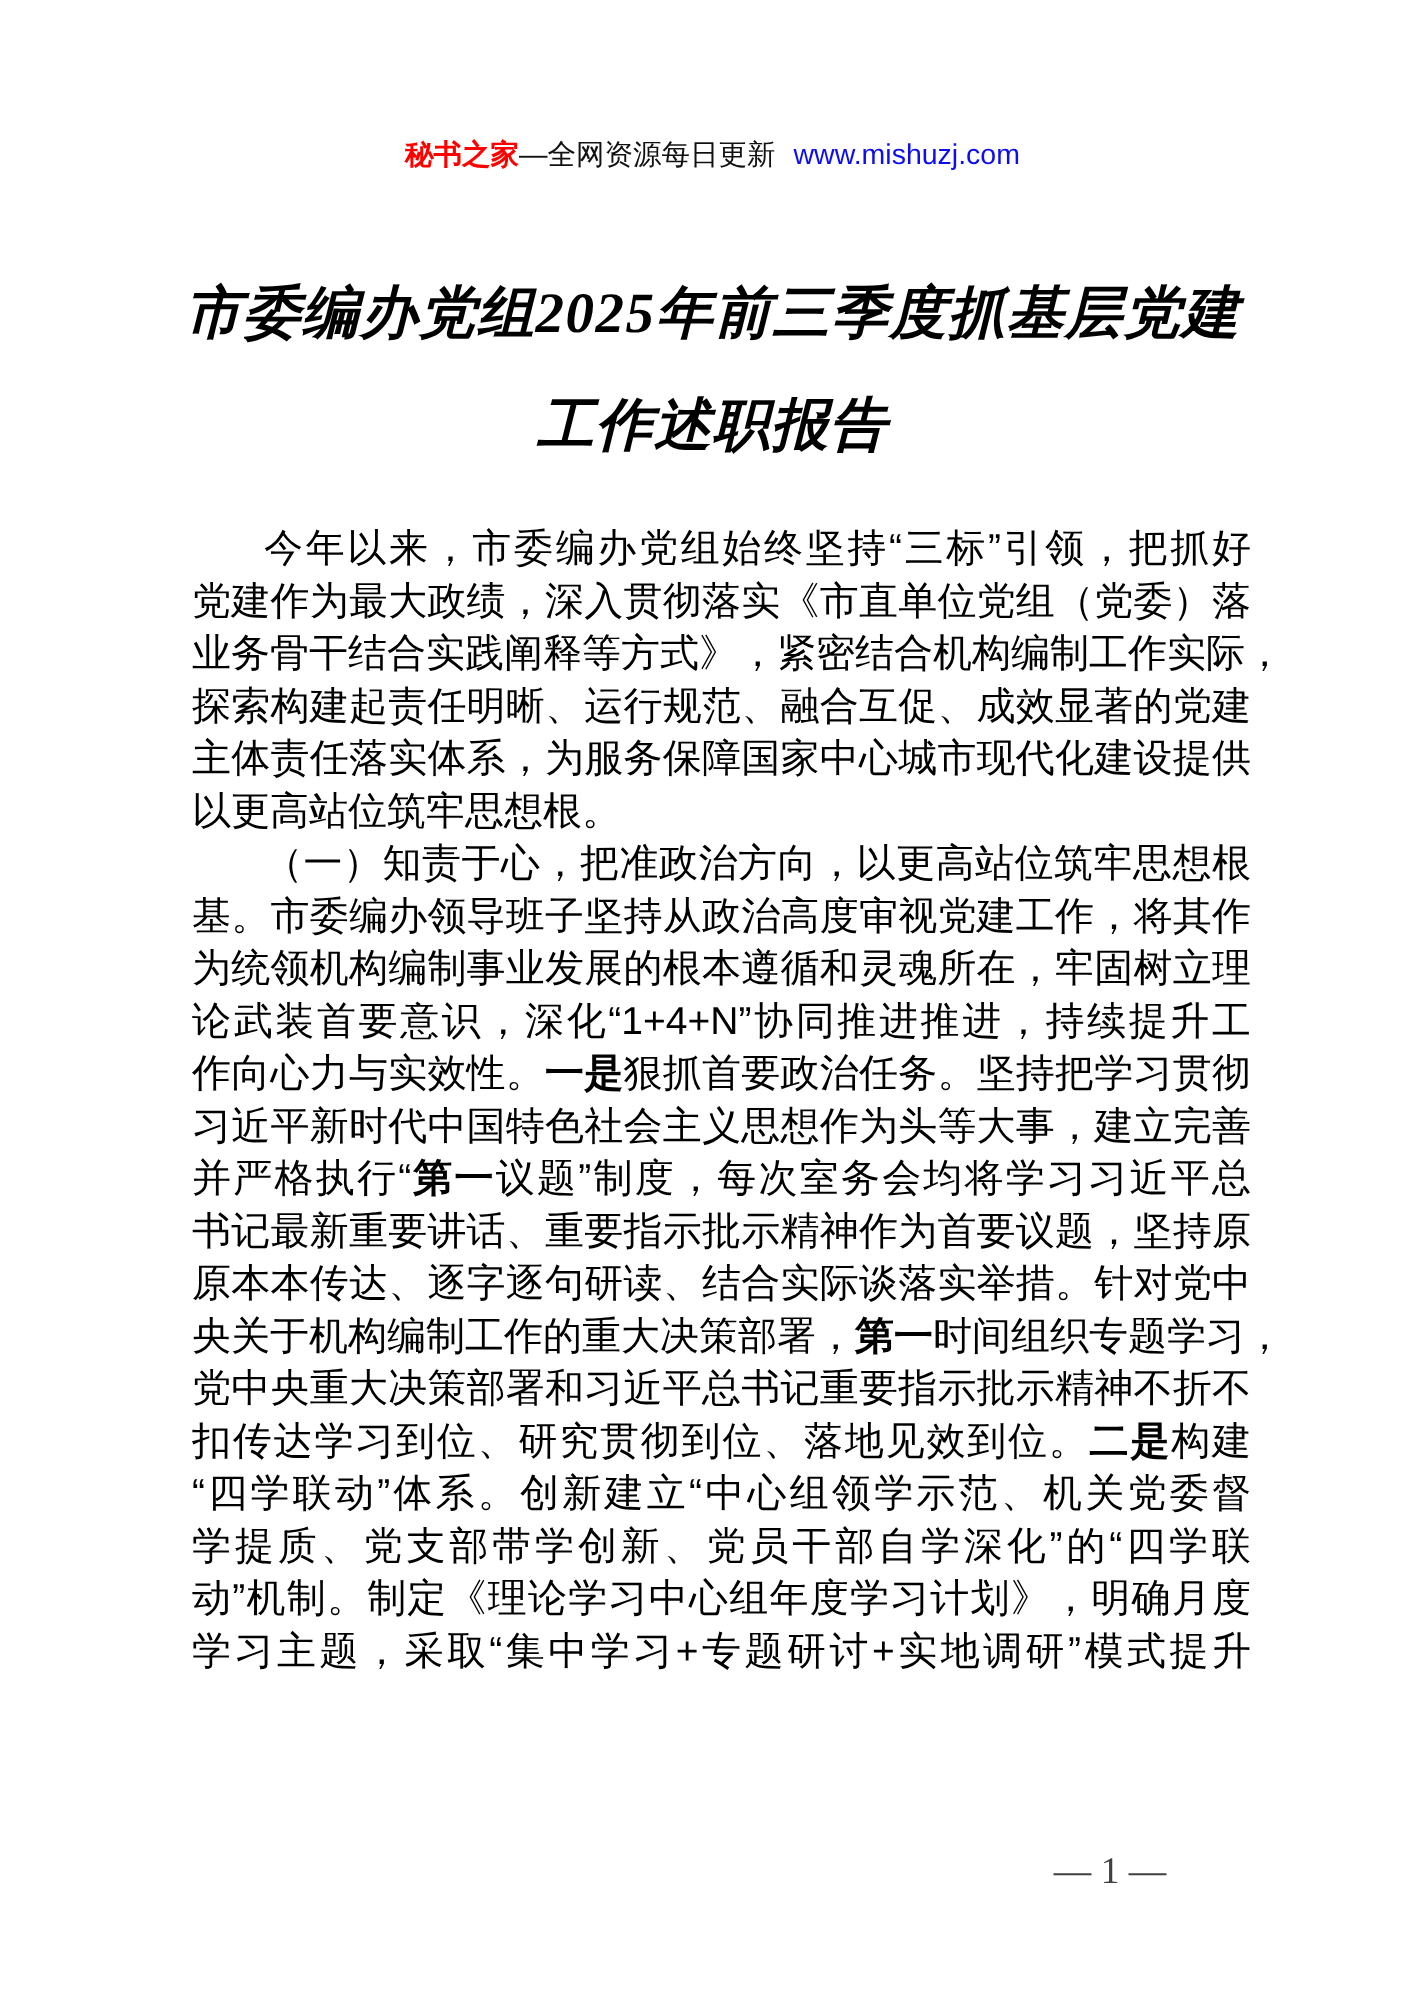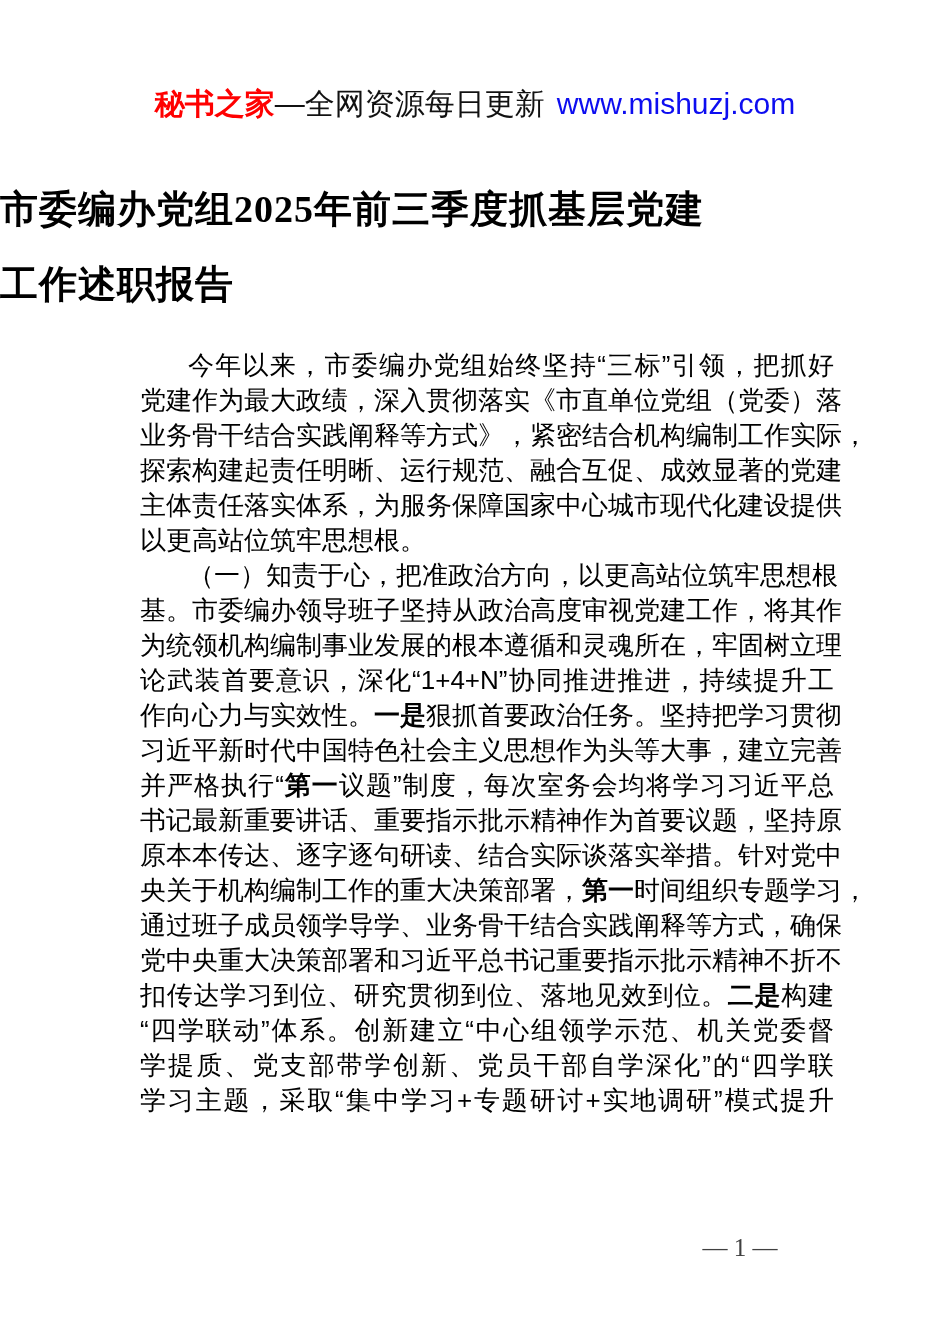--- a/index.html
+++ b/index.html
@@ -11,58 +11,58 @@
     overflow: hidden;
     font-family: "Liberation Sans", sans-serif;
   }
   
   .hdr {
     position: absolute;
     top: 84px;
     left: 0;
     width: 100%;
     text-align: center;
-    font-size: 30px;
+    font-size: 19px;
     line-height: 40px;
     white-space: nowrap;
   }
   .hdr .brand { font-weight: 700; }
   .hdr .sep, .hdr .tagline { color: #111111; }
   .hdr .url { margin-left: 12px; text-decoration: none; }
   
   .doc-title {
     position: absolute;
     top: 172px;
     left: 0;
     width: 100%;
     margin: 0;
-    text-align: left;
+    text-align: center;
     font-family: "Liberation Serif", serif;
     font-weight: 700;
     font-size: 38px;
     line-height: 75px;
     color: #000000;
     letter-spacing: 1px;
+    font-style: italic;
   }
   
   .doc-body {
     position: absolute;
     top: 348px;
     left: 128px;
     width: 706px;
     font-size: 26px;
     color: #000000;
   }
   .line {
     height: 35px;
     line-height: 35px;
     white-space: nowrap;
     text-align: justify;
     text-align-last: justify;
-    margin-left: 12px;
   }
   .line.end { text-align-last: left; }
   .line.indent { text-indent: 48px; }
   .line b { font-weight: 700; }
   
   .footer {
     position: absolute;
     top: 1234px;
     left: 640px;
     width: 200px;
@@ -96,23 +96,23 @@
       <div class="line indent"><span>（一）知责于心，把准政治方向，以更高站位筑牢思想根</span></div>
       <div class="line"><span>基。市委编办领导班子坚持从政治高度审视党建工作，将其作</span></div>
       <div class="line"><span>为统领机构编制事业发展的根本遵循和灵魂所在，牢固树立理</span></div>
       <div class="line"><span>论武装首要意识，深化“1+4+N”协同推进推进，持续提升工</span></div>
       <div class="line"><span>作向心力与实效性。</span><b>一是</b><span>狠抓首要政治任务。坚持把学习贯彻</span></div>
       <div class="line"><span>习近平新时代中国特色社会主义思想作为头等大事，建立完善</span></div>
       <div class="line"><span>并严格执行“</span><b>第一</b><span>议题”制度，每次室务会均将学习习近平总</span></div>
       <div class="line"><span>书记最新重要讲话、重要指示批示精神作为首要议题，坚持原</span></div>
       <div class="line"><span>原本本传达、逐字逐句研读、结合实际谈落实举措。针对党中</span></div>
       <div class="line"><span>央关于机构编制工作的重大决策部署，</span><b>第一</b><span>时间组织专题学习，</span></div>
-      <div class="line"><span>通过班子成员领学导学、业务骨干结合实践阐释等方式，确保</span></div>
       <div class="line"><span>党中央重大决策部署和习近平总书记重要指示批示精神不折不</span></div>
       <div class="line"><span>扣传达学习到位、研究贯彻到位、落地见效到位。</span><b>二是</b><span>构建</span></div>
       <div class="line"><span>“四学联动”体系。创新建立“中心组领学示范、机关党委督</span></div>
       <div class="line"><span>学提质、党支部带学创新、党员干部自学深化”的“四学联</span></div>
+      <div class="line"><span>动”机制。制定《理论学习中心组年度学习计划》，明确月度</span></div>
       <div class="line"><span>学习主题，采取“集中学习+专题研讨+实地调研”模式提升</span></div>
     </div>
 
   <div class="footer">— 1 —</div>
 
 </div>
 
 </body></html>

